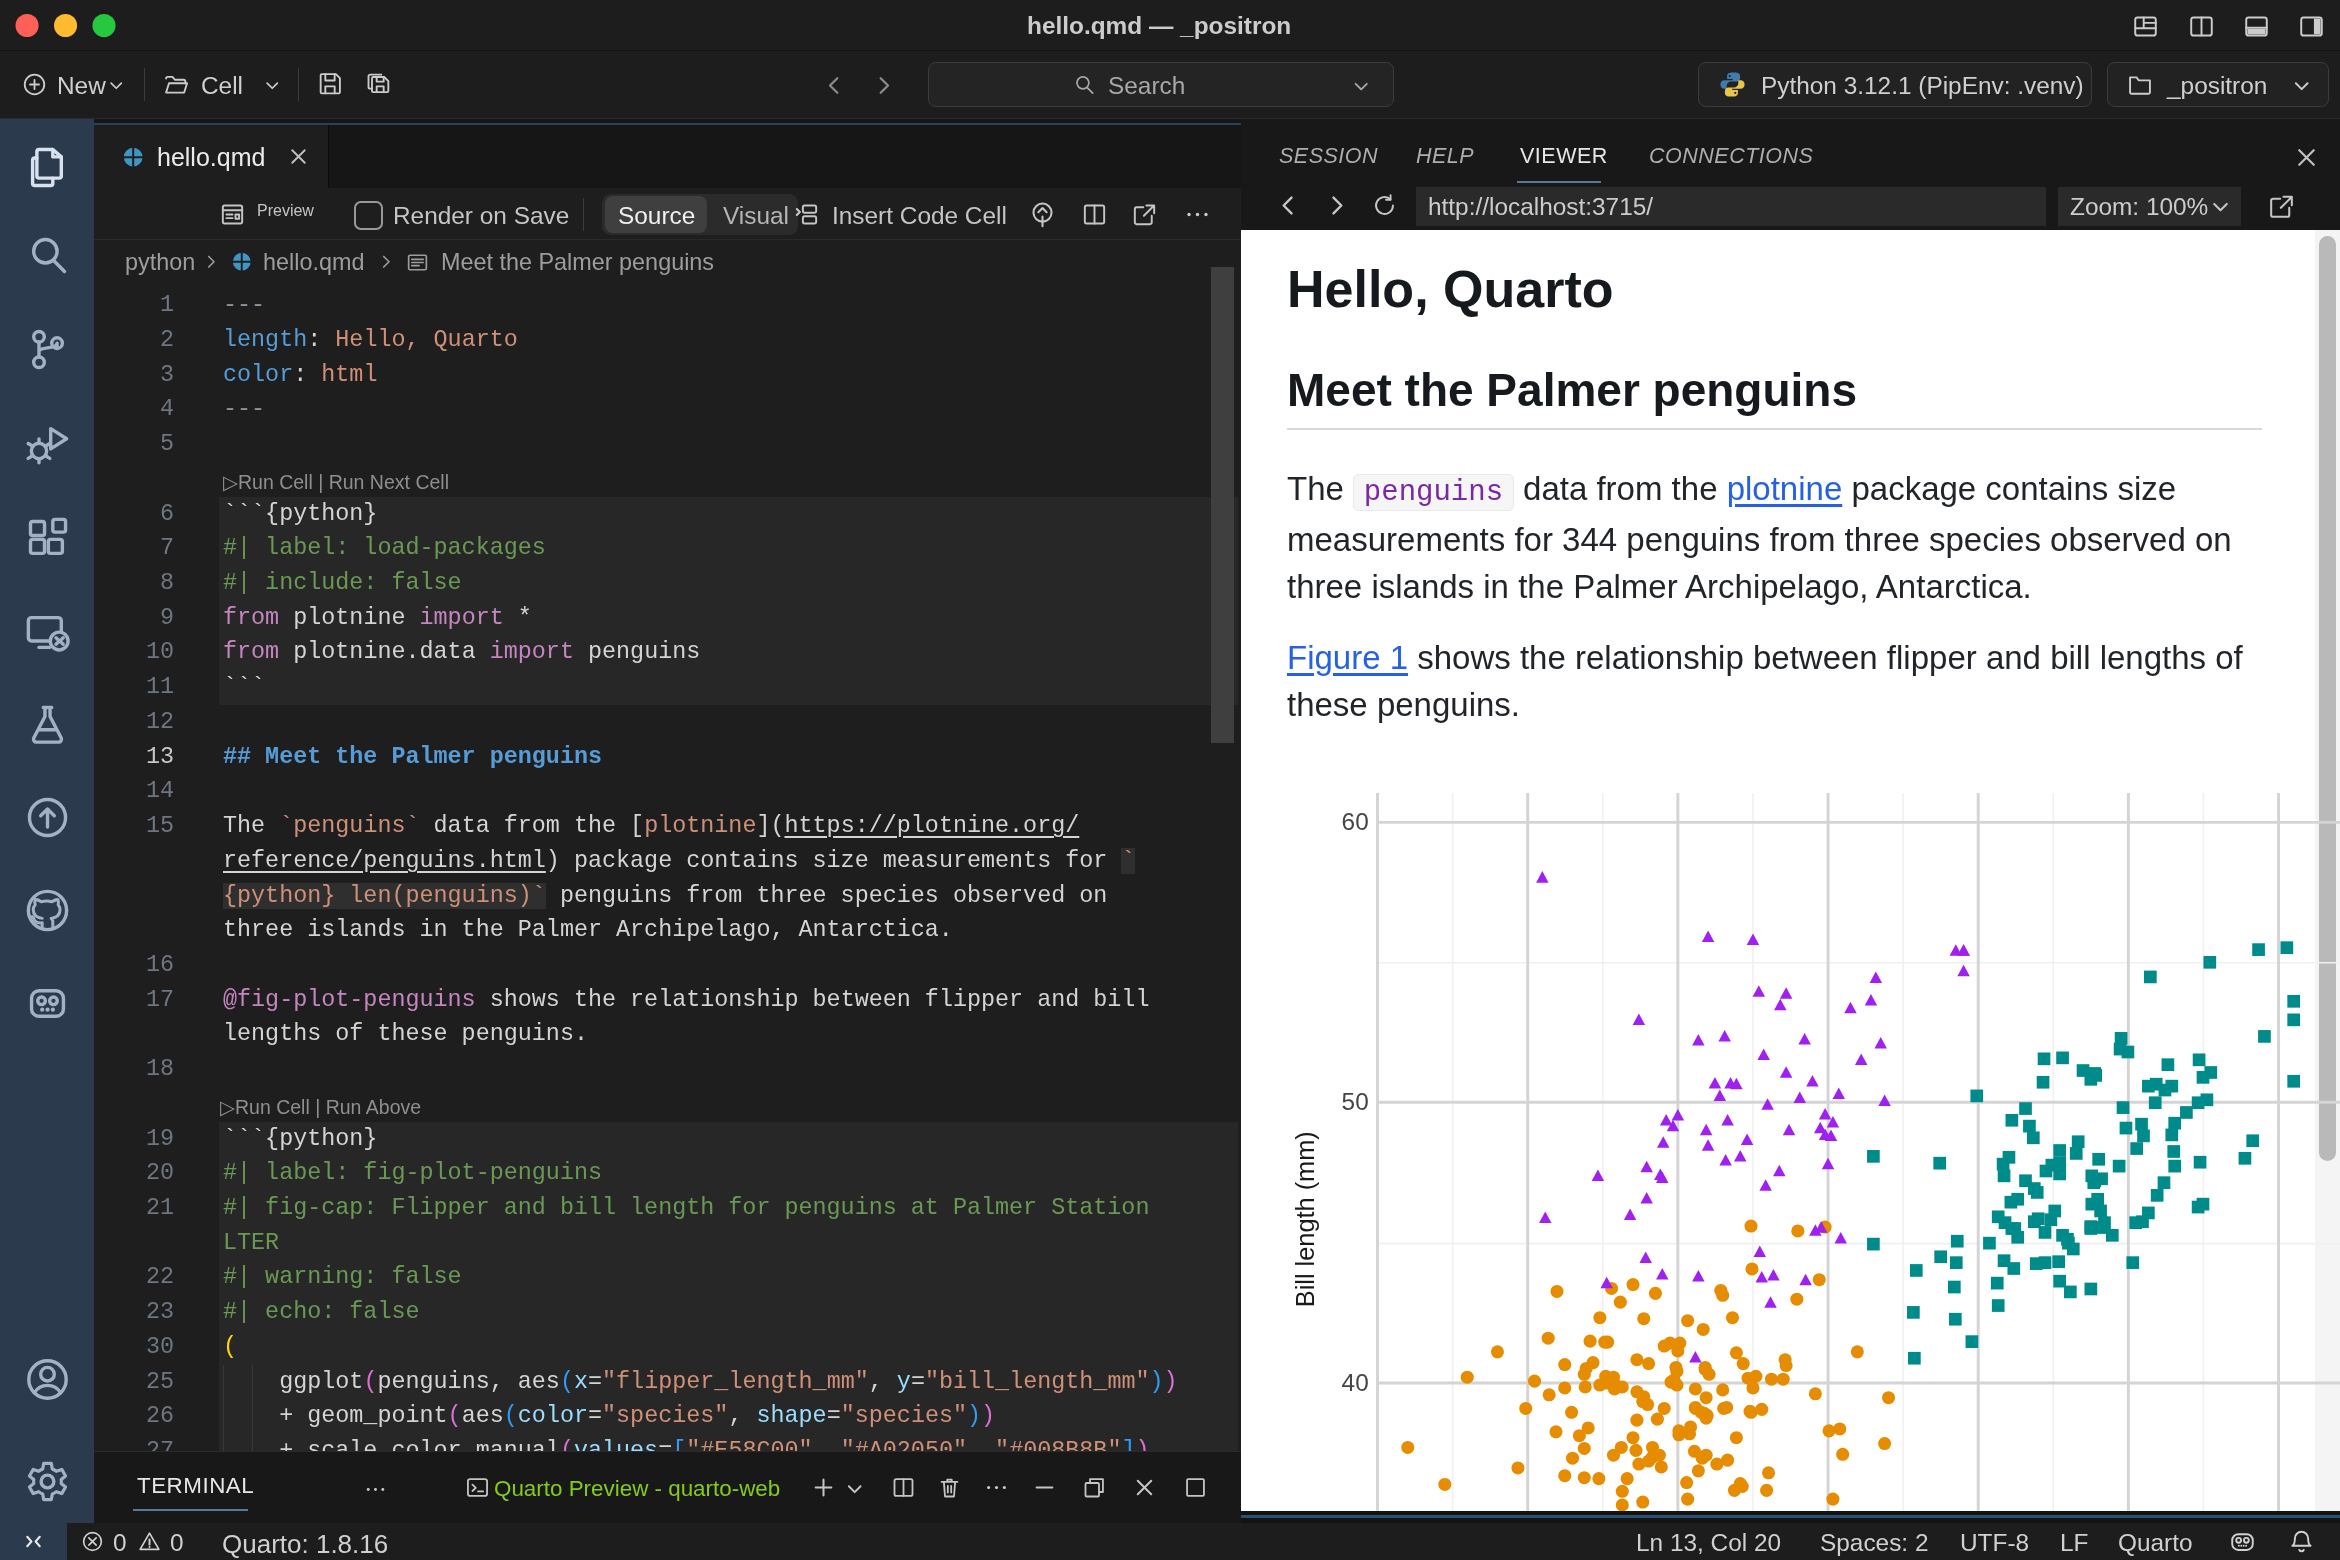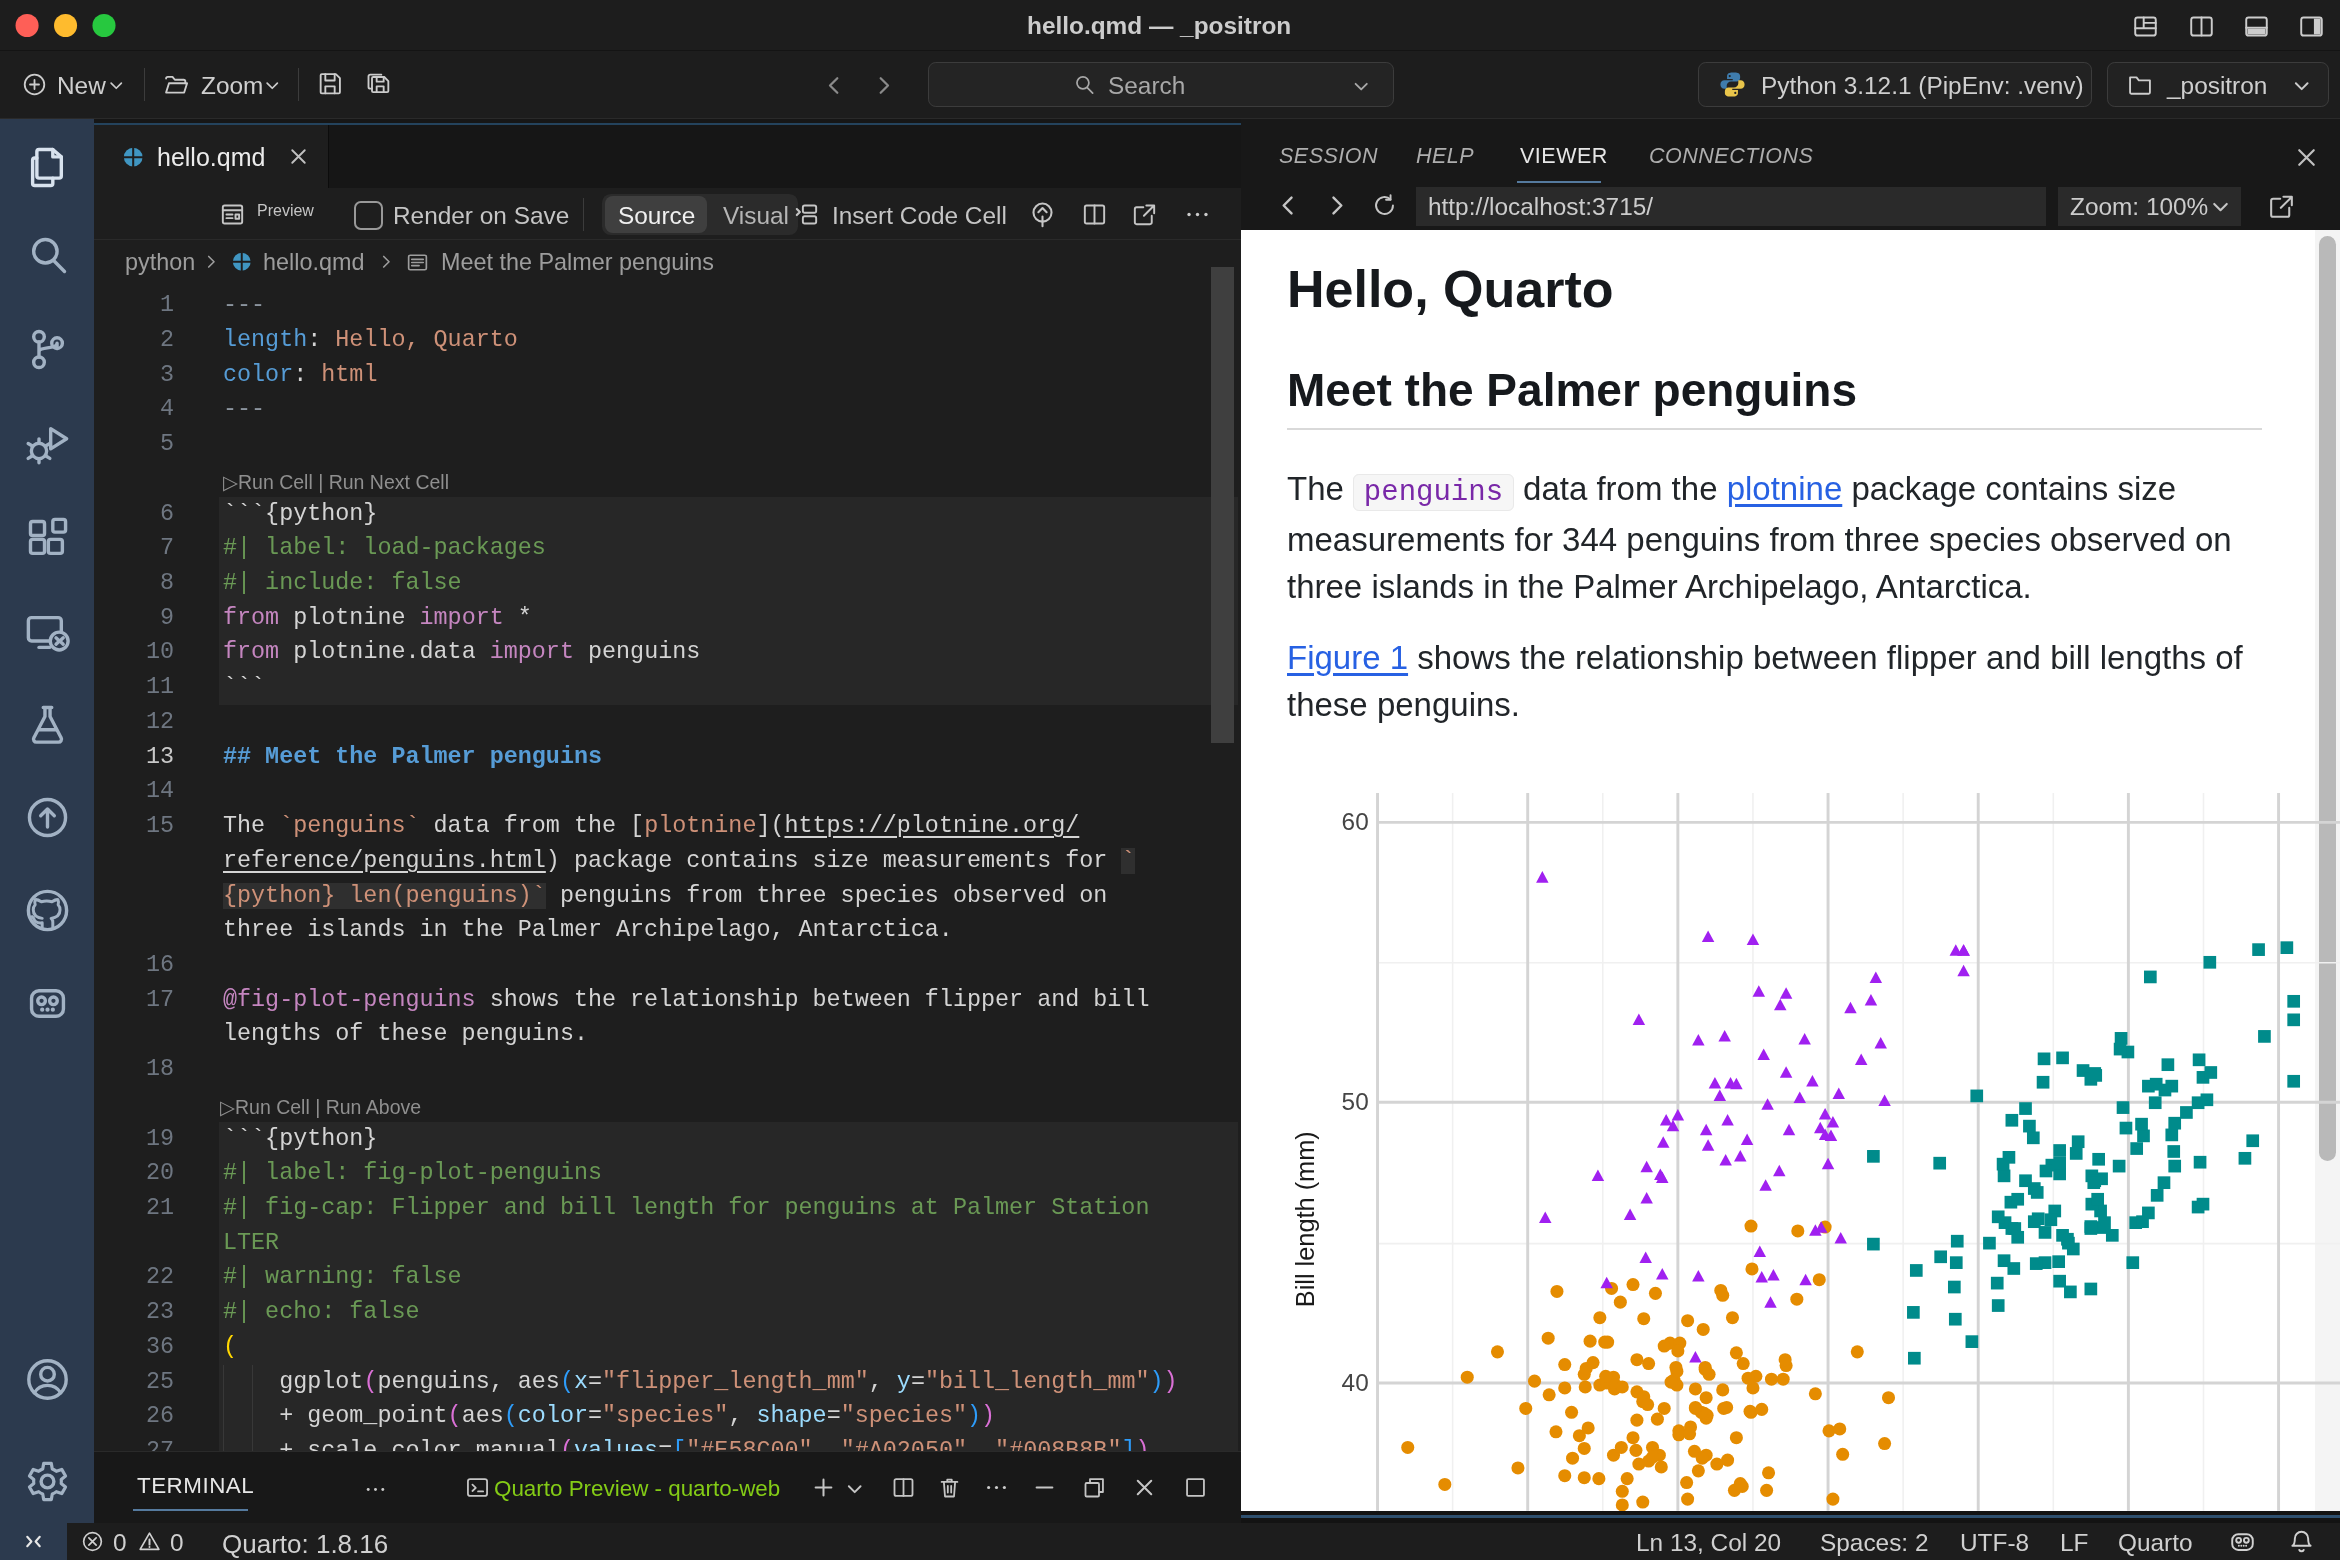--- a/index.html
+++ b/index.html
@@ -48,21 +48,21 @@
     </svg>
 <div class="abs ui" style="left:57px;top:72px">New</div>
 <svg class="abs" style="left:106px;top:75px" width="20.5" height="20.5" viewBox="0 0 24 24" fill="none" stroke="#cccccc" stroke-width="1.6" stroke-linecap="round" stroke-linejoin="round">
       <path d="M6 9.5l6 6 6-6" stroke-width="2"></path>
     </svg>
 <div class="abs" style="left:144px;top:68px;width:1px;height:33px;background:#3c3c3c"></div>
 <svg class="abs" style="left:162px;top:71px" width="28" height="28" viewBox="0 0 24 24" fill="none" stroke="#cccccc" stroke-width="1.6" stroke-linecap="round" stroke-linejoin="round">
       <path d="M3.5 6.5A1.5 1.5 0 0 1 5 5h4l2 2.5h7.5A1.5 1.5 0 0 1 20 9v1.5"></path>
       <path d="M3.5 18.5 6 10.5h15.5L19 18.5z"></path>
     </svg>
-<div class="abs ui" style="left:201px;top:72px">Zoom</div>
+<div class="abs ui" style="left:201px;top:72px">Cell</div>
 <svg class="abs" style="left:262px;top:75px" width="20.5" height="20.5" viewBox="0 0 24 24" fill="none" stroke="#cccccc" stroke-width="1.6" stroke-linecap="round" stroke-linejoin="round">
       <path d="M6 9.5l6 6 6-6" stroke-width="2"></path>
     </svg>
 <div class="abs" style="left:298px;top:68px;width:1px;height:33px;background:#3c3c3c"></div>
 <svg class="abs" style="left:316px;top:70px" width="28" height="28" viewBox="0 0 24 24" fill="none" stroke="#cccccc" stroke-width="1.6" stroke-linecap="round" stroke-linejoin="round">
       <path d="M5 3.5h12l3.5 3.5v12a1 1 0 0 1-1 1H5a1 1 0 0 1-1-1v-14.5a1 1 0 0 1 1-1z"></path>
       <path d="M8 3.5V9h8V3.5M8 20v-6h8v6"></path>
     </svg>
 <svg class="abs" style="left:365px;top:70px" width="28" height="28" viewBox="0 0 24 24" fill="none" stroke="#cccccc" stroke-width="1.6" stroke-linecap="round" stroke-linejoin="round">
       <path d="M7 6h9.5L20 9.5V18a1 1 0 0 1-1 1H7a1 1 0 0 1-1-1V7a1 1 0 0 1 1-1z"></path>
@@ -275,21 +275,21 @@
 <div class="abs cl" style="top:1122px"><span style="color:#d4d4d4">```{python}</span></div>
 <div class="abs gut" style="top:1156px;color:#6e7681">20</div>
 <div class="abs cl" style="top:1156px"><span style="color:#6a9955">#| label: fig-plot-penguins</span></div>
 <div class="abs gut" style="top:1191px;color:#6e7681">21</div>
 <div class="abs cl" style="top:1191px"><span style="color:#6a9955">#| fig-cap: Flipper and bill length for penguins at Palmer Station</span></div>
 <div class="abs cl" style="top:1226px"><span style="color:#6a9955">LTER</span></div>
 <div class="abs gut" style="top:1260px;color:#6e7681">22</div>
 <div class="abs cl" style="top:1260px"><span style="color:#6a9955">#| warning: false</span></div>
 <div class="abs gut" style="top:1295px;color:#6e7681">23</div>
 <div class="abs cl" style="top:1295px"><span style="color:#6a9955">#| echo: false</span></div>
-<div class="abs gut" style="top:1330px;color:#6e7681">36</div>
+<div class="abs gut" style="top:1330px;color:#6e7681">30</div>
 <div class="abs cl" style="top:1330px"><span style="color:#ffd700">(</span></div>
 <div class="abs gut" style="top:1365px;color:#6e7681">25</div>
 <div class="abs cl" style="top:1365px"><span style="color:#d4d4d4">    ggplot</span><span style="color:#da70d6">(</span><span style="color:#d4d4d4">penguins, aes</span><span style="color:#2e9cf9">(</span><span style="color:#9cdcfe">x</span><span style="color:#d4d4d4">=</span><span style="color:#ce9178">"flipper_length_mm"</span><span style="color:#d4d4d4">, </span><span style="color:#9cdcfe">y</span><span style="color:#d4d4d4">=</span><span style="color:#ce9178">"bill_length_mm"</span><span style="color:#2e9cf9">)</span><span style="color:#da70d6">)</span></div>
 <div class="abs gut" style="top:1399px;color:#6e7681">26</div>
 <div class="abs cl" style="top:1399px"><span style="color:#d4d4d4">    + geom_point</span><span style="color:#da70d6">(</span><span style="color:#d4d4d4">aes</span><span style="color:#2e9cf9">(</span><span style="color:#9cdcfe">color</span><span style="color:#d4d4d4">=</span><span style="color:#ce9178">"species"</span><span style="color:#d4d4d4">, </span><span style="color:#9cdcfe">shape</span><span style="color:#d4d4d4">=</span><span style="color:#ce9178">"species"</span><span style="color:#2e9cf9">)</span><span style="color:#da70d6">)</span></div>
 <div class="abs gut" style="top:1434px;color:#6e7681">27</div>
 <div class="abs cl" style="top:1434px"><span style="color:#d4d4d4">    + scale_color_manual</span><span style="color:#da70d6">(</span><span style="color:#9cdcfe">values</span><span style="color:#d4d4d4">=</span><span style="color:#2e9cf9">[</span><span style="color:#ce9178">"#E58C00"</span><span style="color:#d4d4d4">, </span><span style="color:#ce9178">"#A02050"</span><span style="color:#d4d4d4">, </span><span style="color:#ce9178">"#008B8B"</span><span style="color:#2e9cf9">]</span><span style="color:#da70d6">)</span></div>
 <div class="abs" style="left:1211px;top:267px;width:23.4px;height:476px;background:#3f3f3f"></div>
 
 <div class="abs" style="left:94px;top:1451px;width:1148px;height:72px;background:#181818;border-top:1px solid #2a2a2a"></div>

